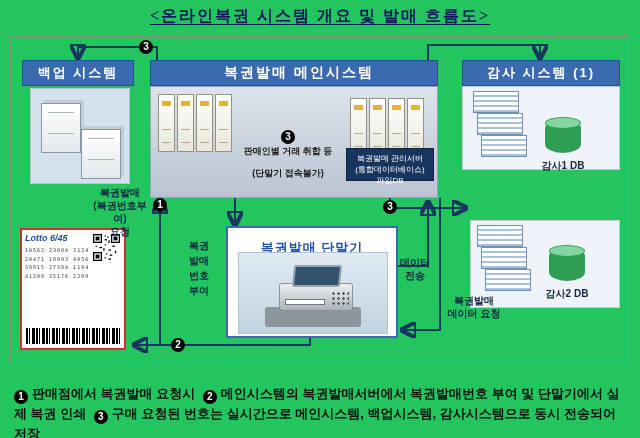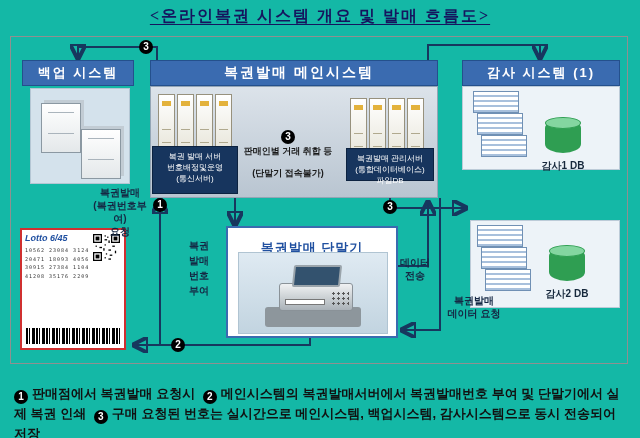--- a/index.html
+++ b/index.html
@@ -1,16 +1,16 @@
 <!DOCTYPE html>
 <html><head>
 <meta charset="utf-8">
 <style>
   html,body{margin:0;padding:0;background:#fff;}
-  .stage{position:relative;width:640px;height:438px;background:#14b8a6;overflow:hidden;
+  .stage{position:relative;width:640px;height:438px;background:#22c55e;overflow:hidden;
          font-family:"Liberation Sans",sans-serif;}
   .title{position:absolute;top:6px;left:0;width:100%;text-align:center;
          font-family:"Liberation Serif",serif;font-weight:bold;font-size:16px;
          letter-spacing:2px;color:#15155e;text-decoration:underline;text-underline-offset:3px;}
   .frame{position:absolute;left:10px;top:36px;width:616px;height:326px;border:1px solid #909090;z-index:0;}
   .arrows{position:absolute;left:0;top:0;z-index:1;}
   .arrows path{stroke:#17375e;stroke-width:2;fill:none;}
 
   .hdr{position:absolute;background:#3a6bb0;color:#fff;font-weight:bold;font-size:13px;
        letter-spacing:2px;display:flex;align-items:center;justify-content:center;
@@ -143,25 +143,20 @@
     <div class="srv"></div>
     <div class="srv"></div>
     <div class="srv"></div>
     <div class="srv"></div>
   </div>
   <div class="rack rack-right">
     <div class="srv"></div>
     <div class="srv"></div>
     <div class="srv"></div>
     <div class="srv"></div>
-  </div>
-  <div class="dlabel dlabel-sales">
-    <span>복권 발매 서버</span><br>
-    <span>번호배정및운영</span><br>
-    <span>(통신서버)</span>
   </div>
   <div class="center-note">
     <div class="ln1">판매인별 거래 취합 등</div>
     <div class="ln2">(단말기 접속불가)</div>
   </div>
   <div class="dlabel dlabel-admin">
     <span>복권발매 관리서버</span><br>
     <span>(통합데이터베이스)</span><br>
     <span>파일DB</span>
   </div>

